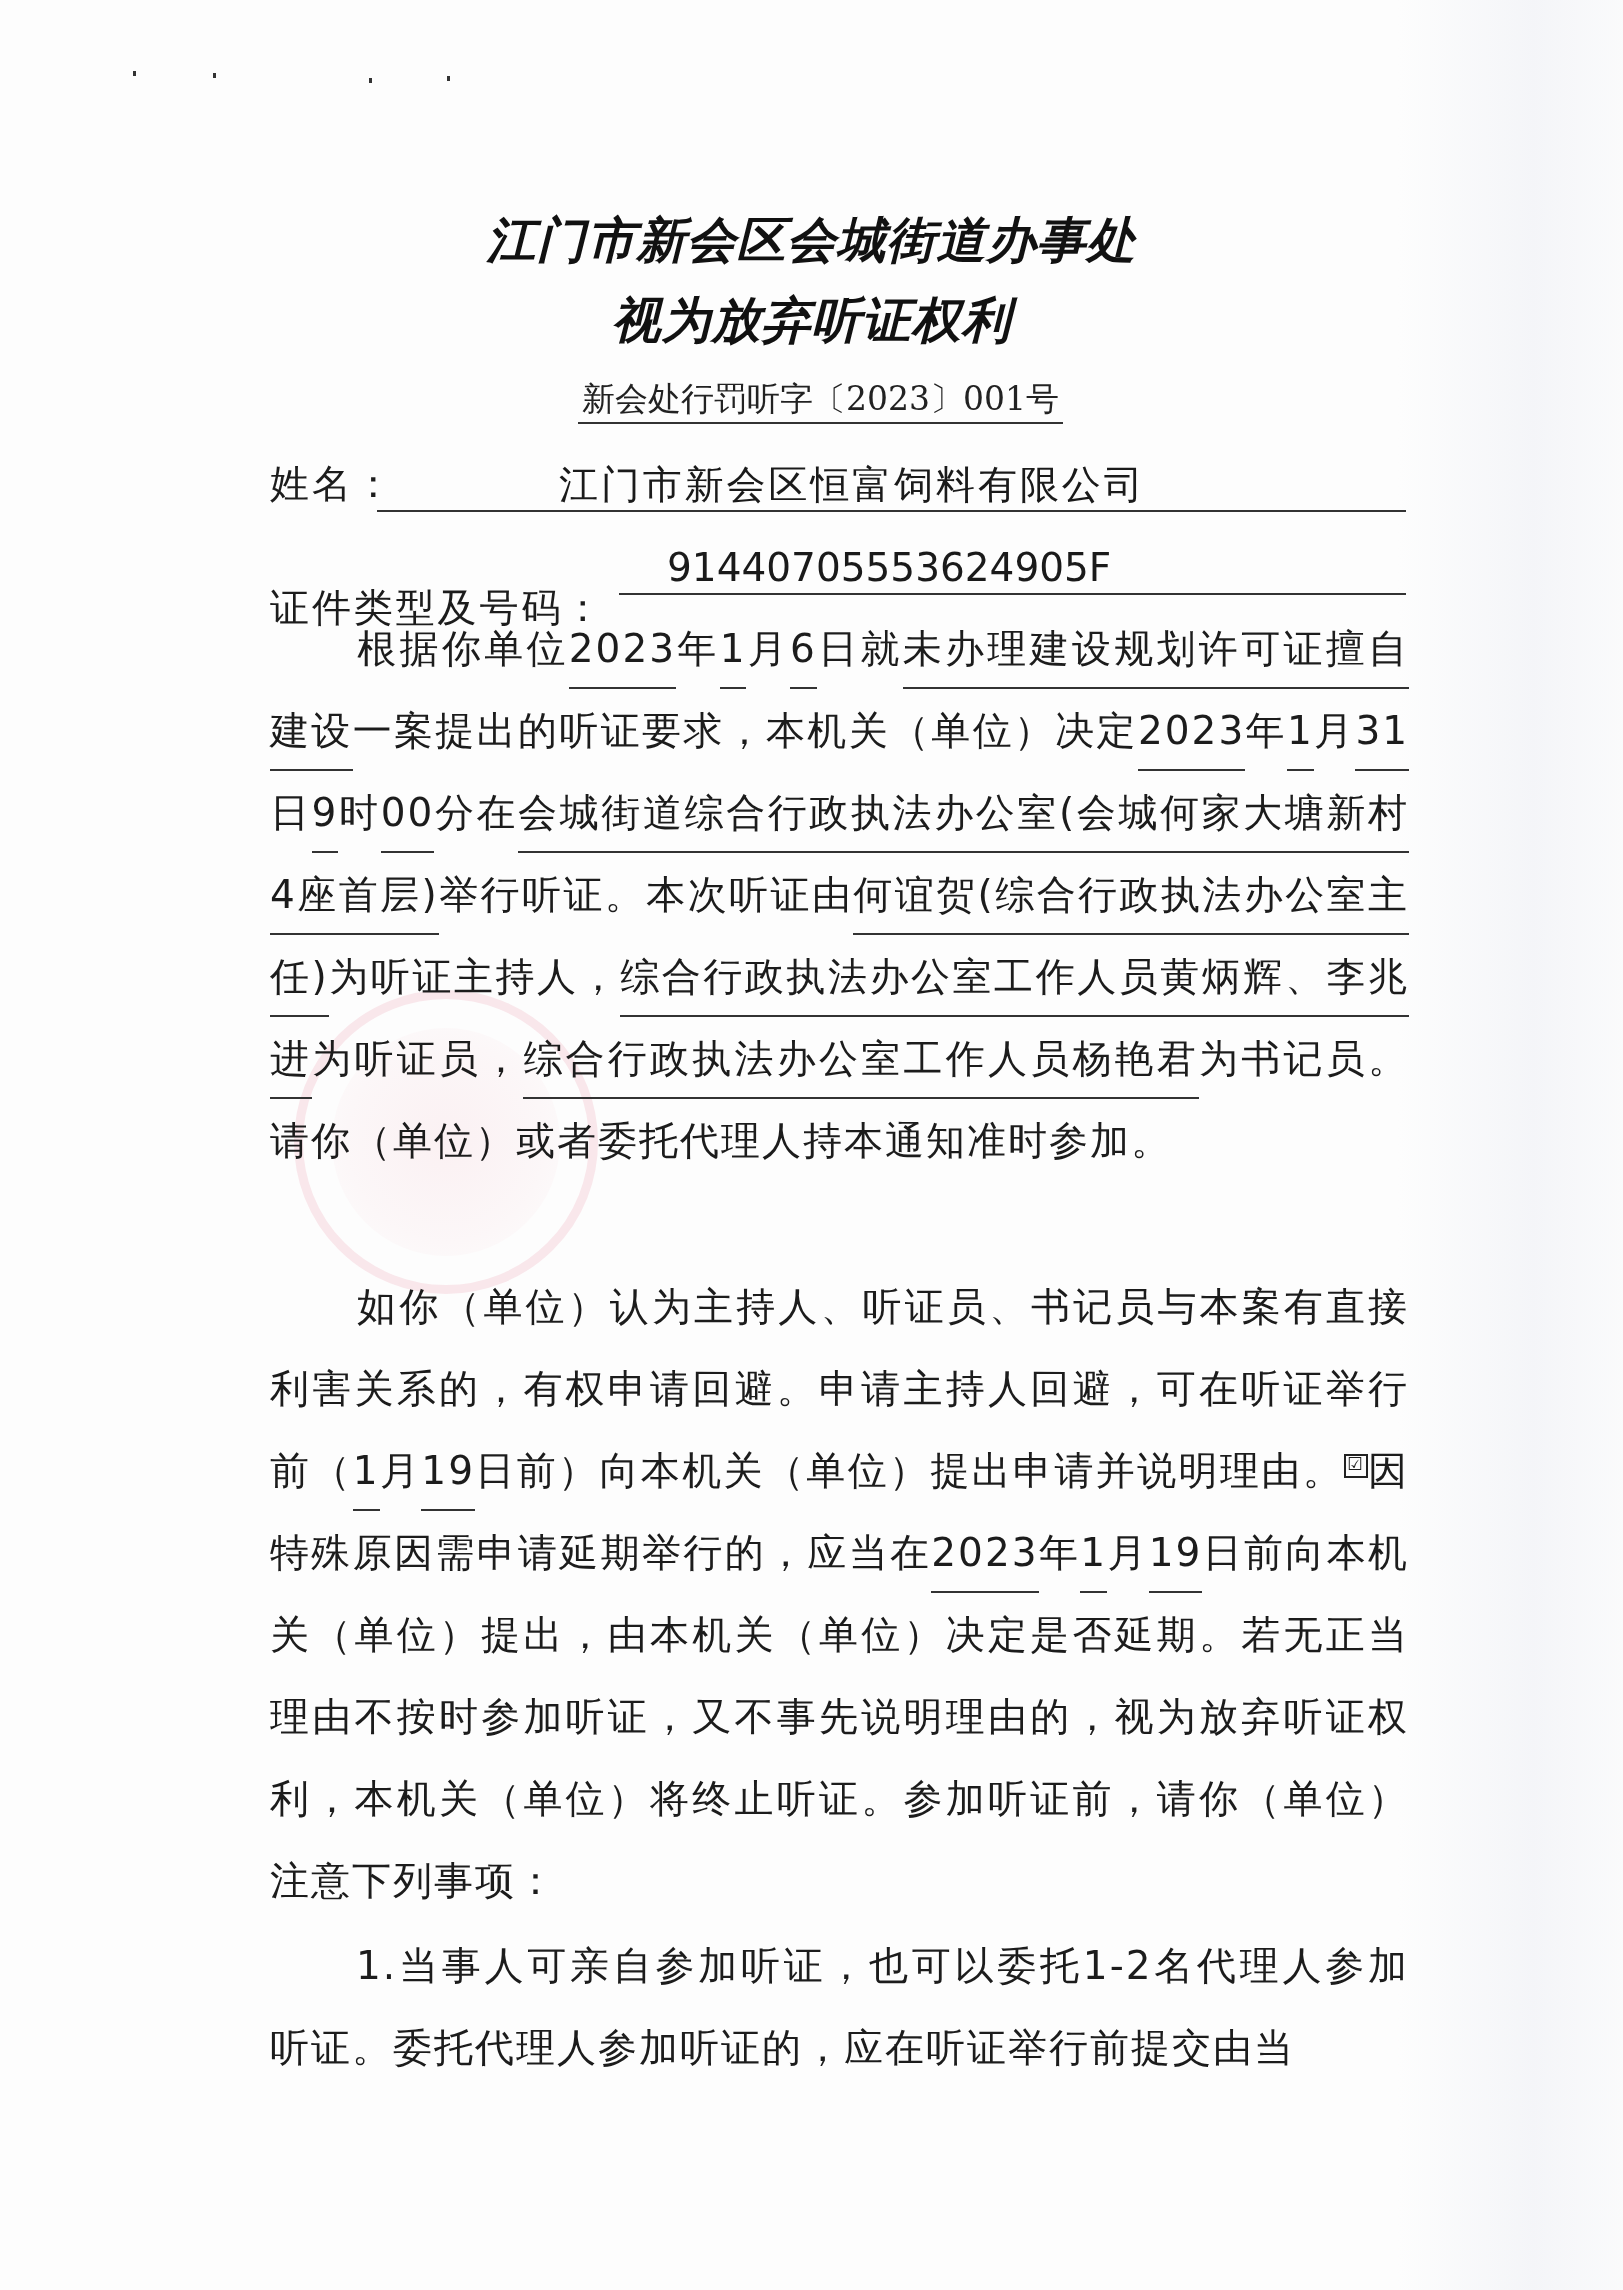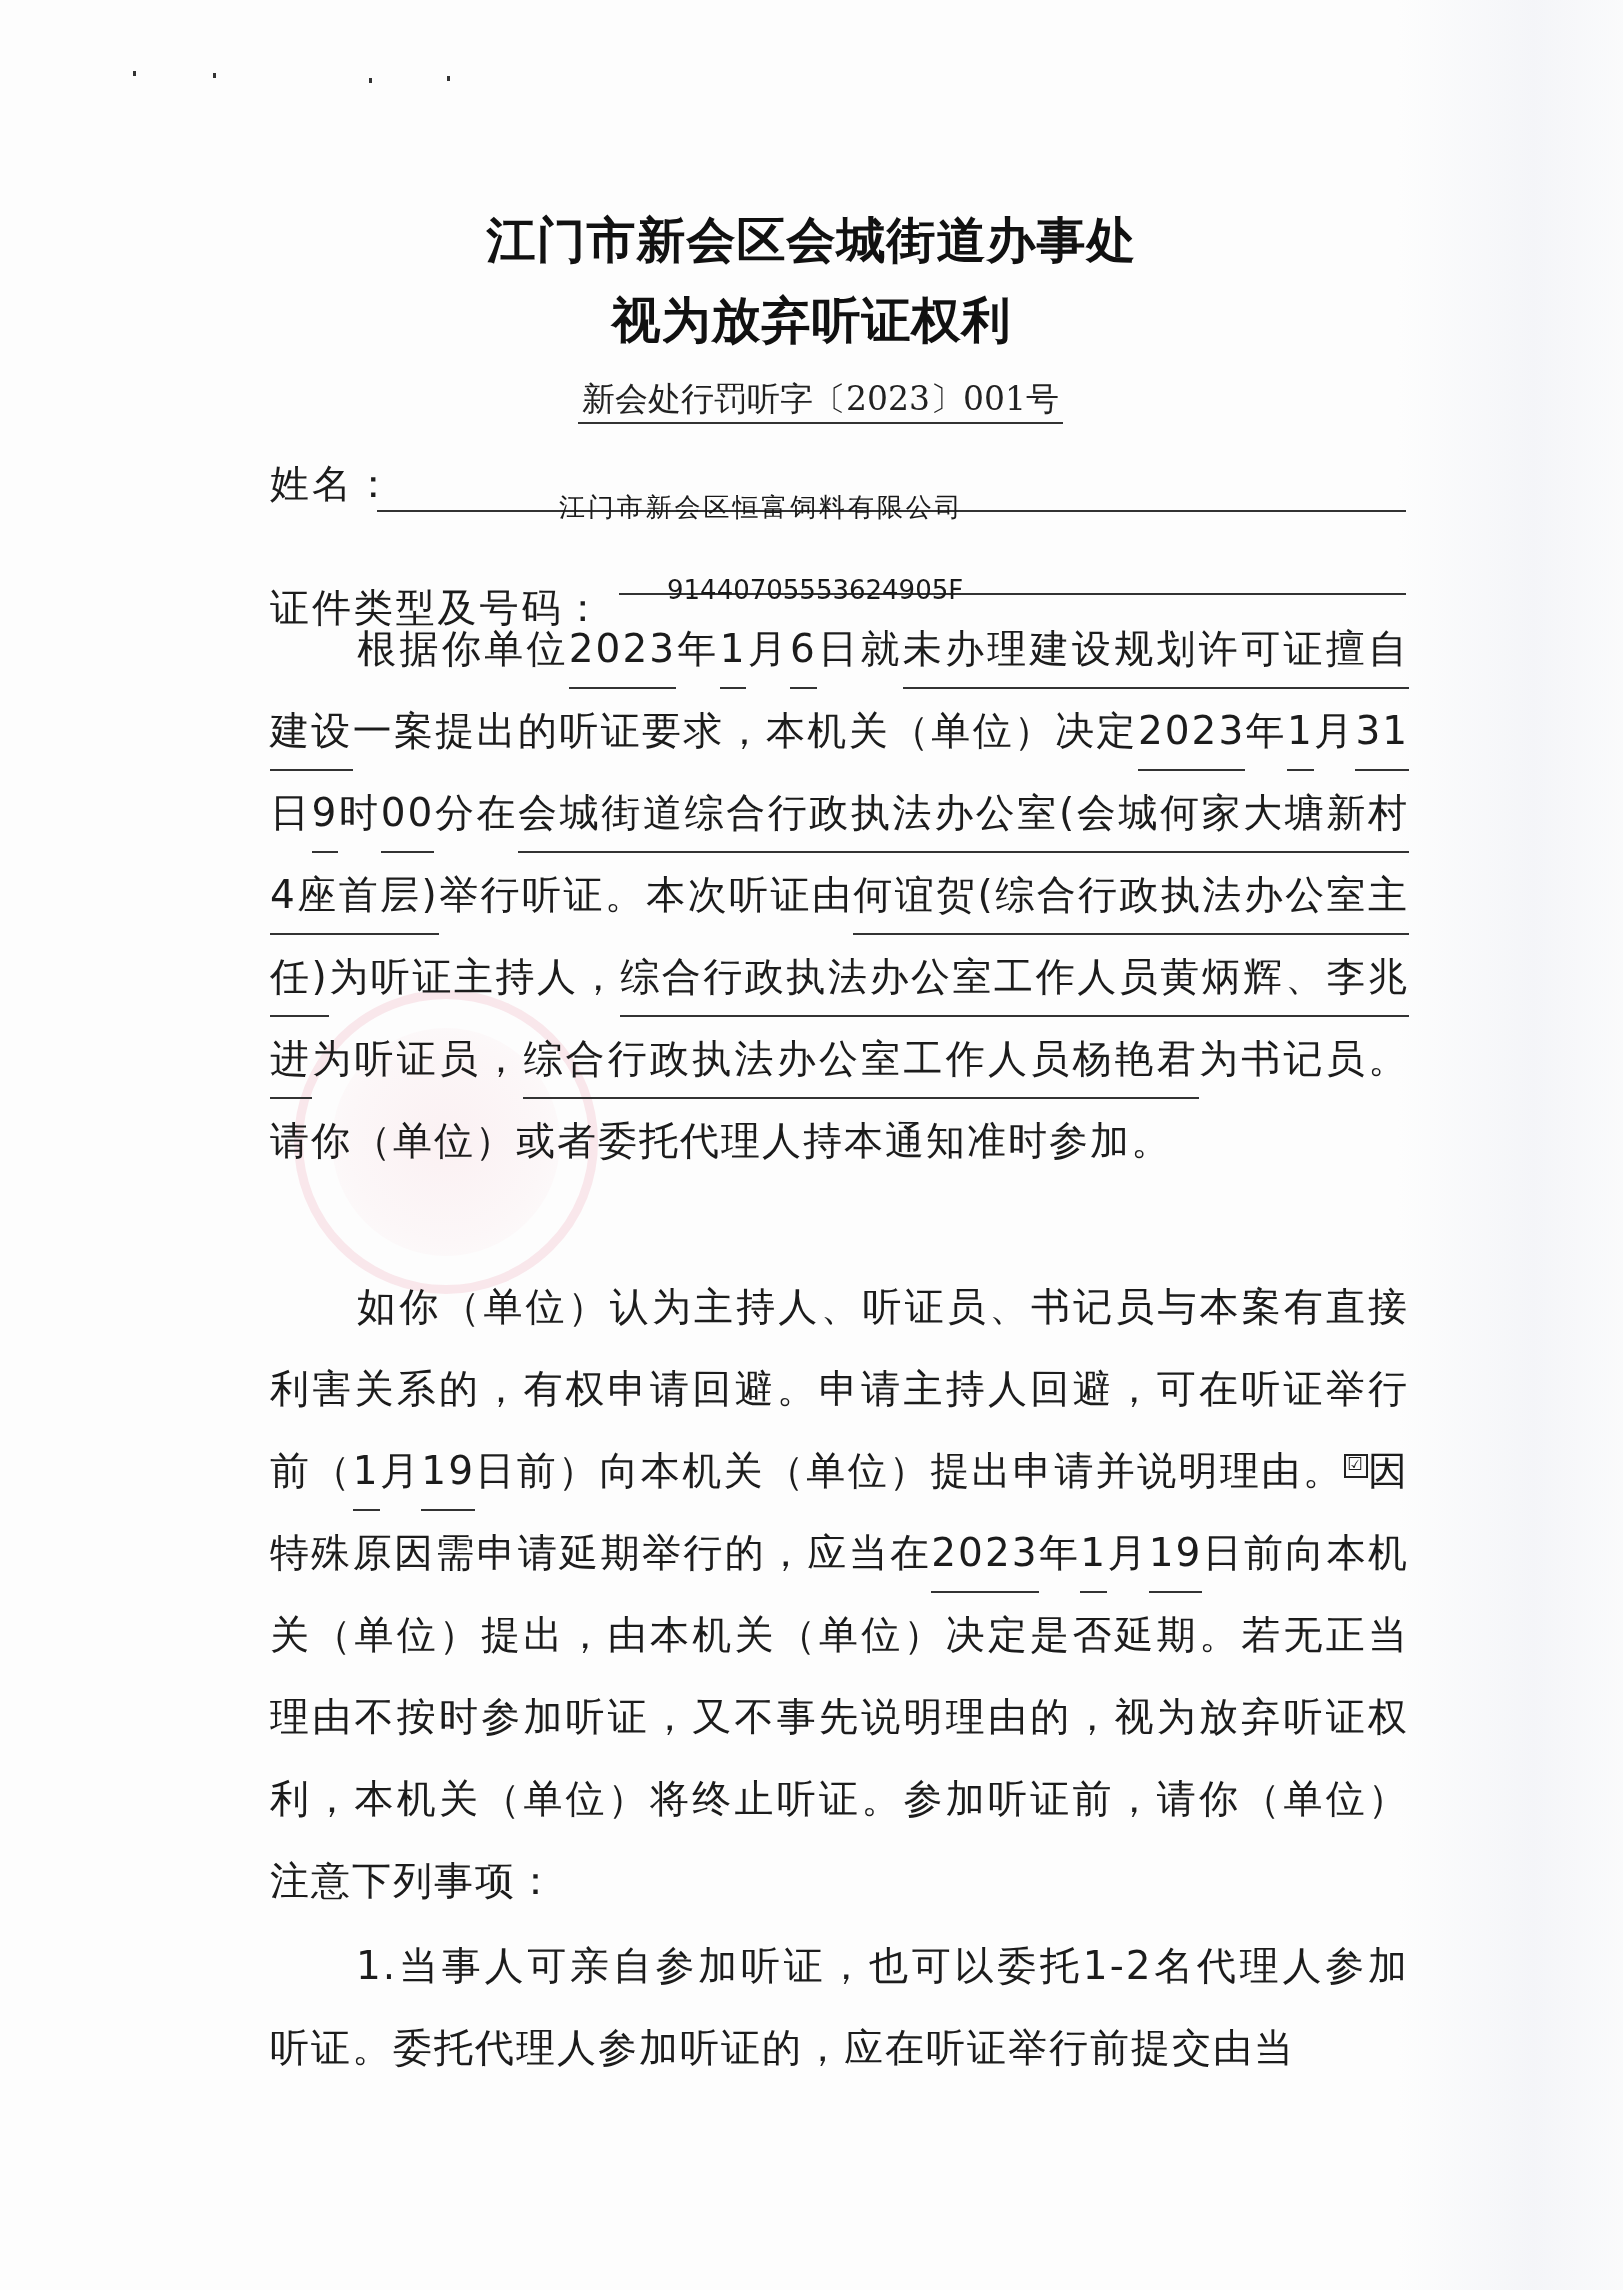--- a/index.html
+++ b/index.html
@@ -23,37 +23,37 @@
     pointer-events: none;
   }
   .stamp-inner {
     position: absolute; left: 29px; top: 29px; right: 29px; bottom: 29px;
     border-radius: 50%;
     background: radial-gradient(circle, rgba(232,130,150,0.10) 0%, rgba(232,130,150,0.05) 60%, rgba(232,130,150,0) 100%);
   }
   .title {
     position: absolute; left: 0; width: 1623px; text-align: center;
     font-family: "DejaVu Serif", "Liberation Serif", serif;
-    font-weight: bold; font-size: 49px; letter-spacing: 1px; color: #111;
+    font-weight: bold; font-size: 49px; letter-spacing: 1px; color: #111; font-style: italic;
   }
   .t1 { top: 208px; }
   .t2 { top: 288px; }
   .docno {
     position: absolute; top: 377px; left: 0; width: 1623px; text-align: center;
     font-family: "DejaVu Serif", "Liberation Serif", serif;
     font-size: 33px; color: #222; margin-left: 9px;
   }
   .docno span { border-bottom: 2.9px solid #333; padding: 0 3.9px 3.9px; }
   .row {
     position: absolute; left: 270px; width: 1137px;
     font-size: 39px; line-height: 47px; white-space: nowrap; color: #1c1c1c;
     letter-spacing: 2.9px;
   }
   .fill { position: absolute; border-bottom: 2.9px solid #333; }
-  .fill-text { position: absolute; font-size: 26px; line-height: 47px; letter-spacing: 2.9px; white-space: nowrap; margin-top: 23px; }
+  .fill-text { position: absolute; font-size: 39px; line-height: 47px; letter-spacing: 2.9px; white-space: nowrap; }
   .para {
     position: absolute; left: 270px; width: 1139px;
     font-size: 39px; line-height: 82px; color: #1c1c1c;
     text-align: justify; letter-spacing: 2px;
   }
   .para .u { border-bottom: 2.9px solid #333; padding-bottom: 16px; }
   .indent { display: inline-block; width: 86px; }
   .checkbox {
     display: inline-block; width: 19.6px; height: 19.6px; border: 2px solid #222;
     position: relative; top: -13.7px; font-size: 17.6px; line-height: 17.6px; text-align: center;

